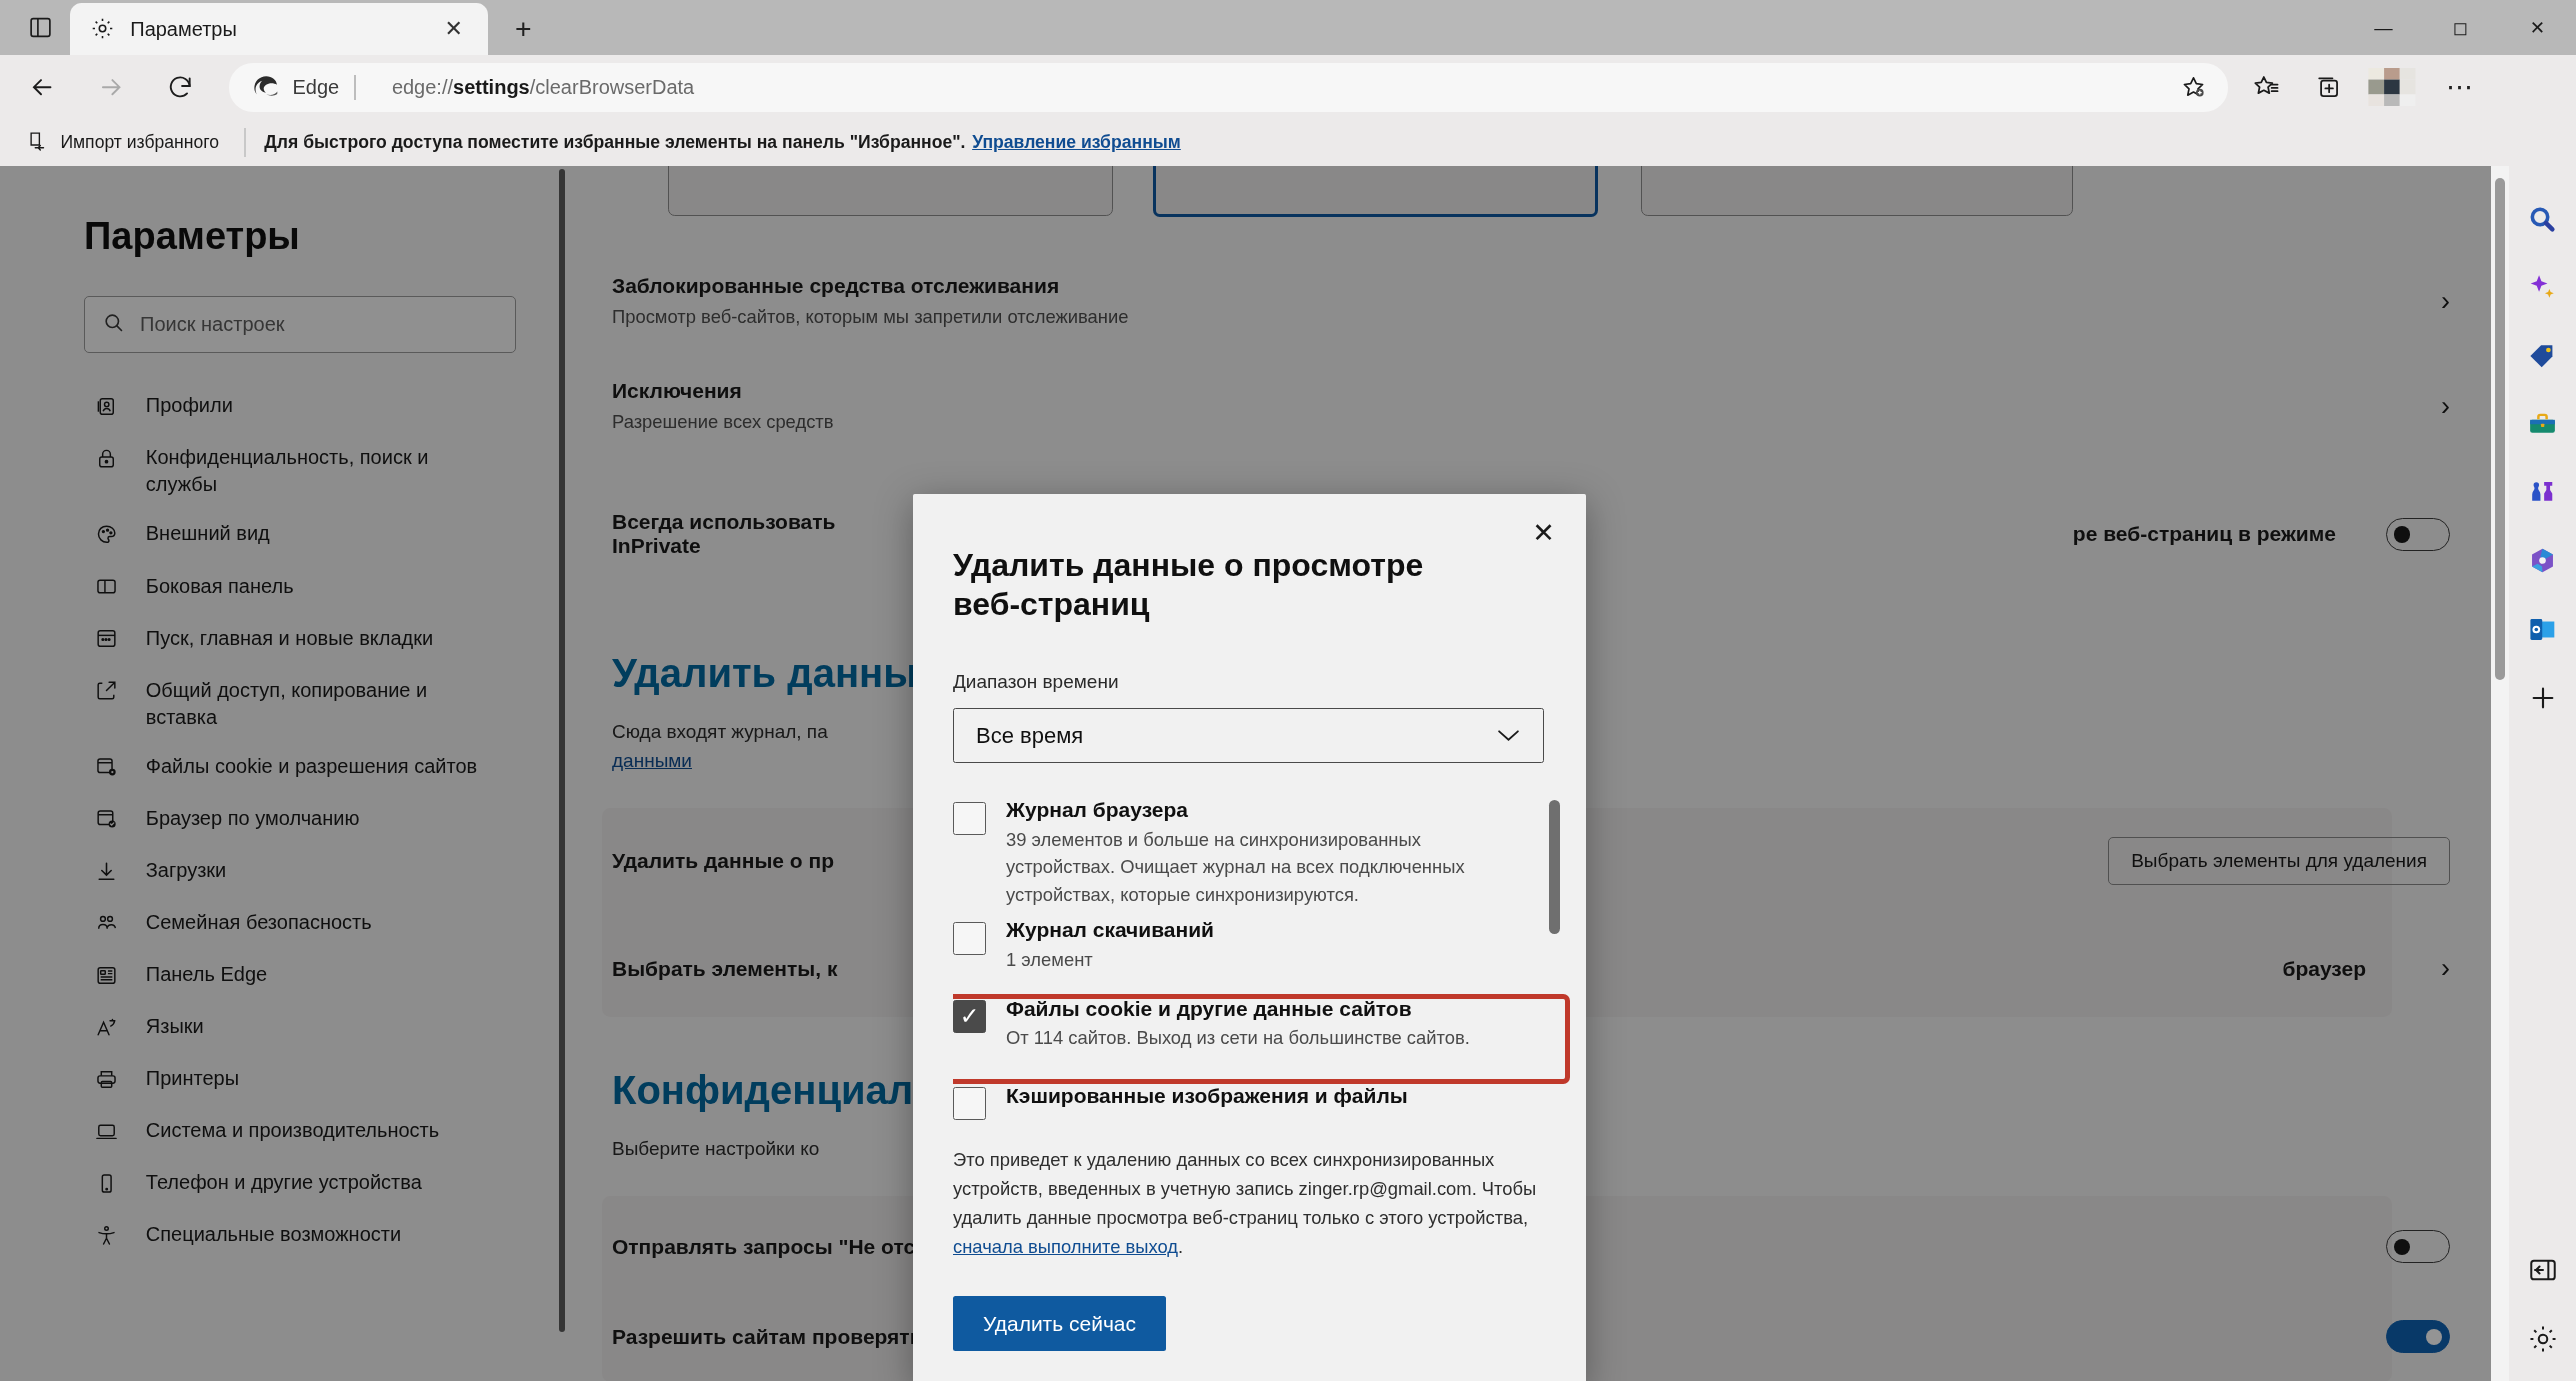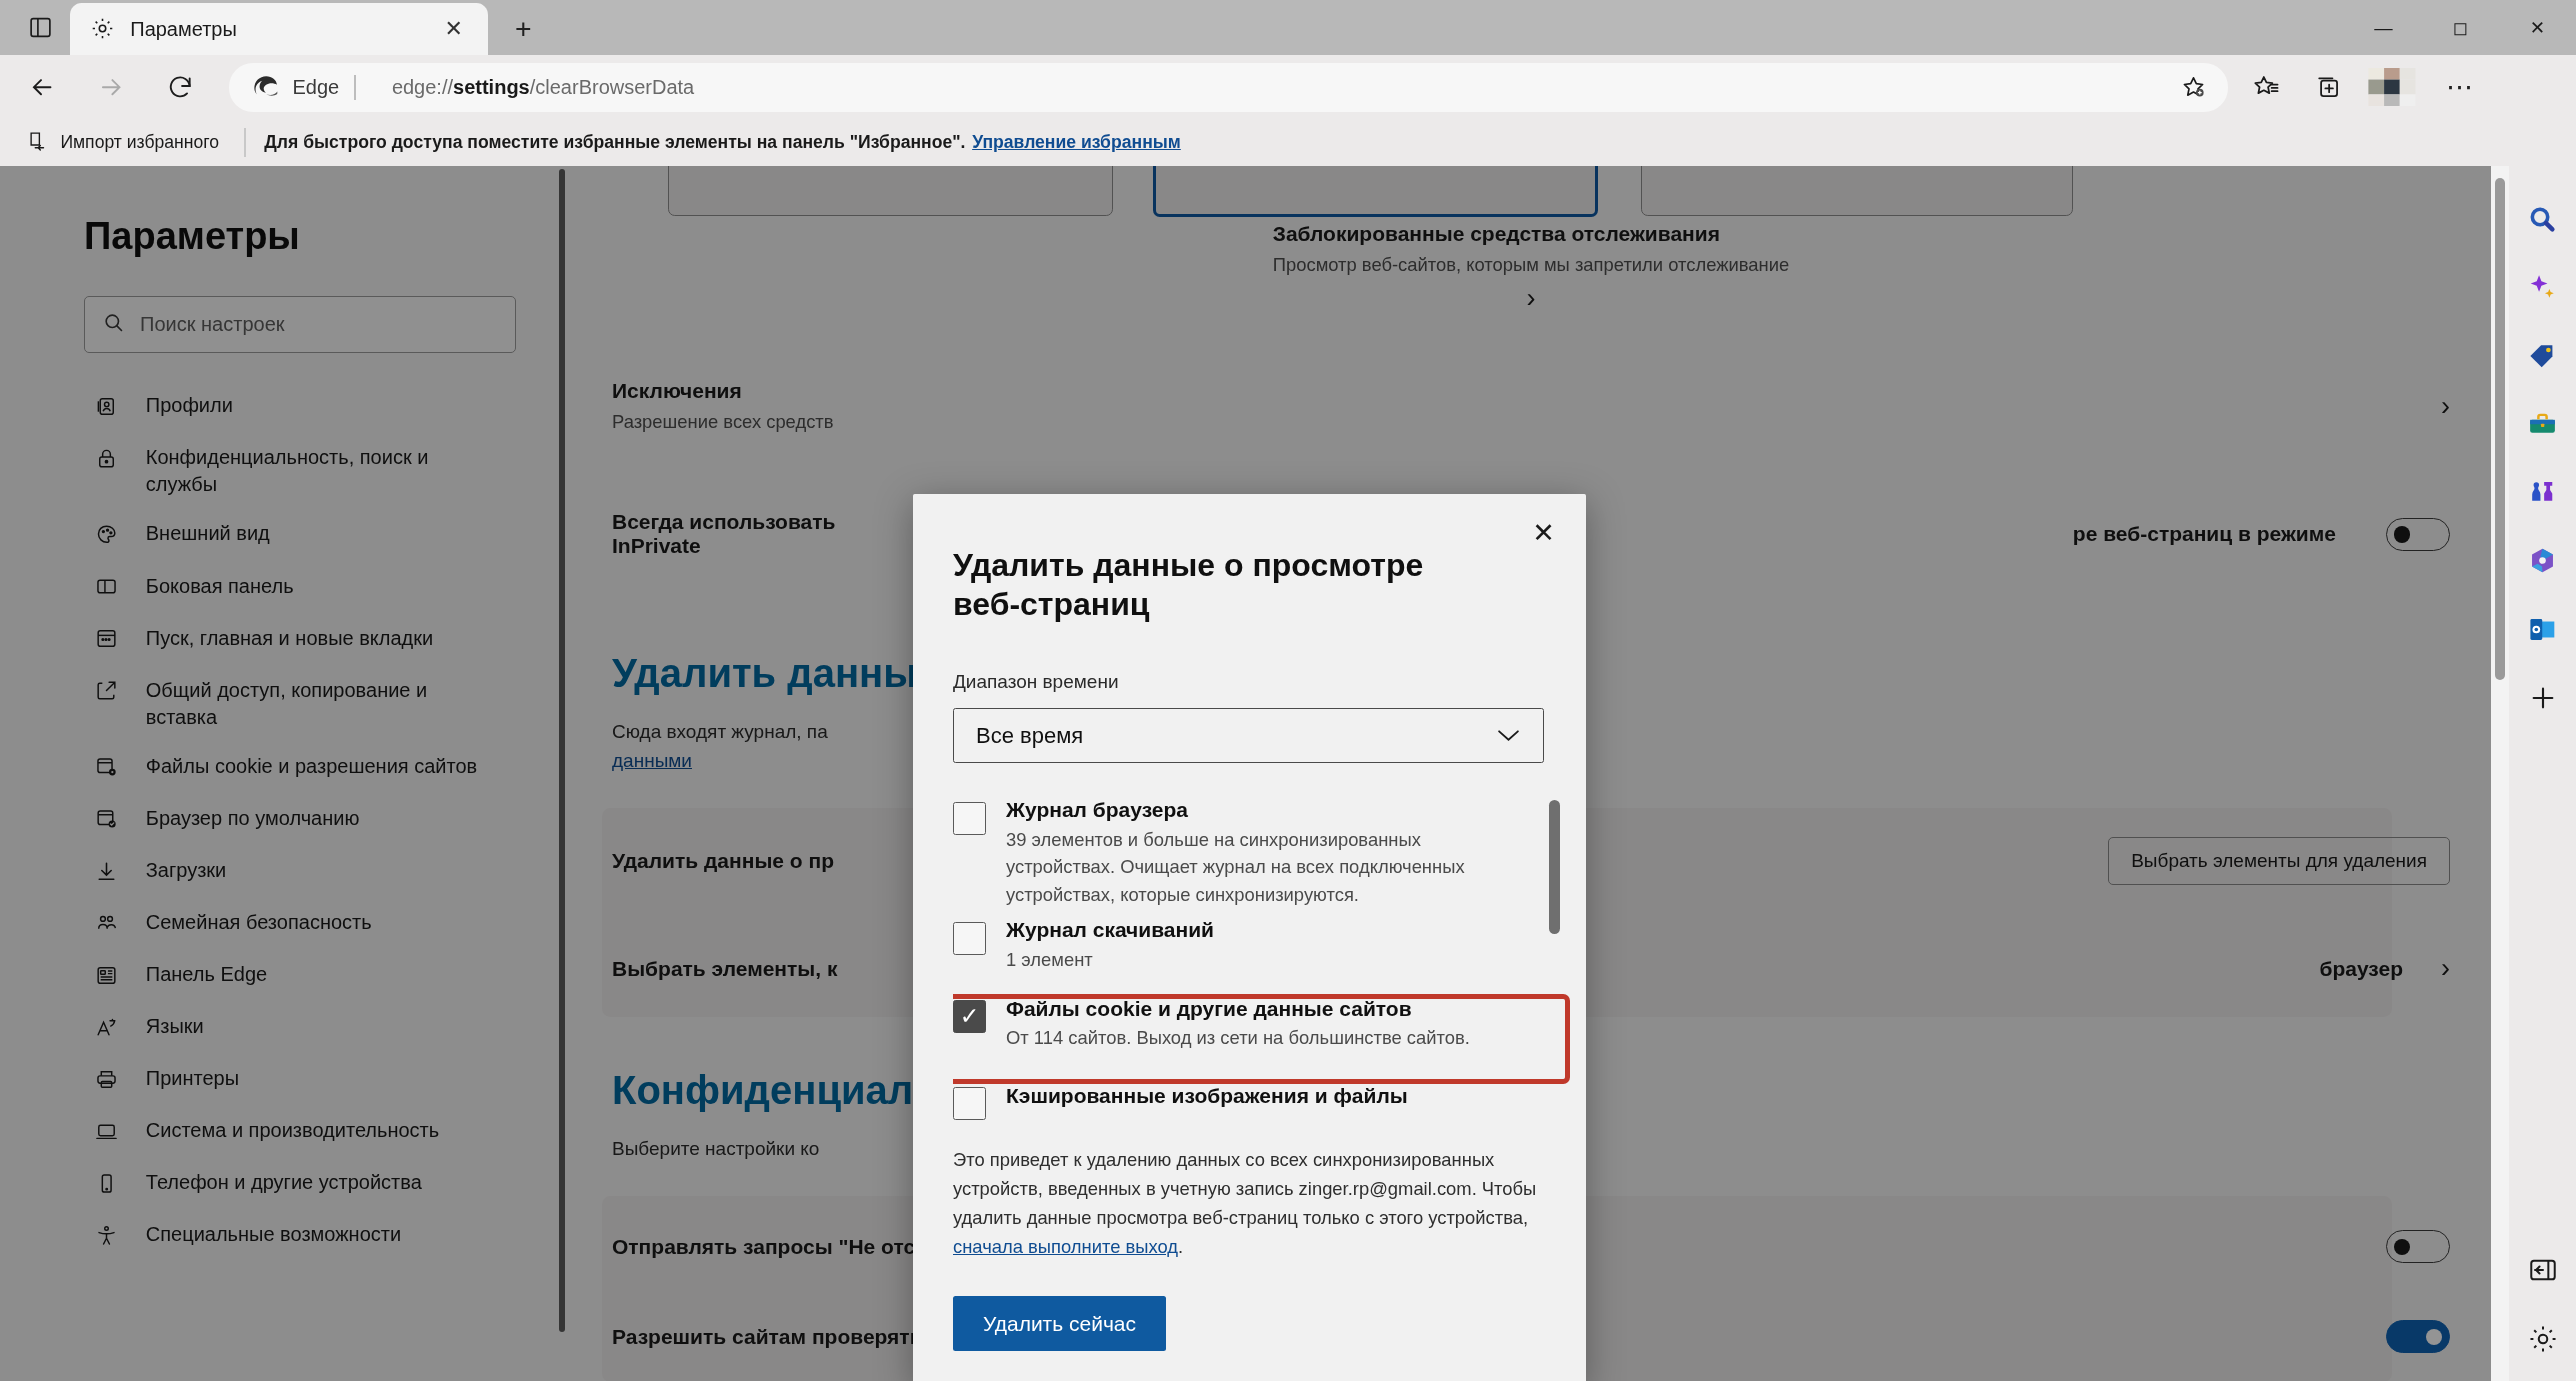--- a/index.html
+++ b/index.html
@@ -533,21 +533,21 @@
   </div>
 
   <div class="content">
 
     <div class="card tracker-card-a"></div>
     <div class="card tracker-card-b">
       
     </div>
     <div class="card tracker-card-c"></div>
 
-    <div class="row" style="top:56px; height:92px;flex-direction:column;">
+    <div class="row" style="top:89px; height:92px;">
       <div>
         <div class="rowtitle">Заблокированные средства отслеживания</div>
         <div class="rowsub">Просмотр веб-сайтов, которым мы запретили отслеживание</div>
       </div>
       <div class="chev">›</div>
     </div>
 
     <div class="row" style="top:194px; height:92px;">
       <div>
         <div class="rowtitle">Исключения</div>
@@ -579,21 +579,21 @@
     </div>
 
     <div class="card" style="left:33px; top:642px; width:1790px; height:209px;"></div>
 
     <div class="row" style="top:644px; height:102px;">
       <div class="rowtitle">Удалить данные о пр</div>
       <button class="btn-outline">Выбрать элементы для удаления</button>
     </div>
     <div class="row" style="top:753px; height:99px;">
       <div class="rowtitle">Выбрать элементы, к</div>
-      <div style="display:flex;align-items:center;gap:38px;">
+      <div style="display:flex;align-items:center;gap:75px;">
         <div class="rowtitle">браузер</div>
         <div class="chev">›</div>
       </div>
     </div>
 
     <div class="sec-h2" style="left:43px; top:902px;">Конфиденциаль</div>
     <div class="sec-p" style="left:43px; top:969px; width:920px;">Выберите настройки ко</div>
 
     <div class="card" style="left:33px; top:1030px; width:1790px; height:186px;"></div>
     <div class="row" style="top:1037px; height:87px;">

